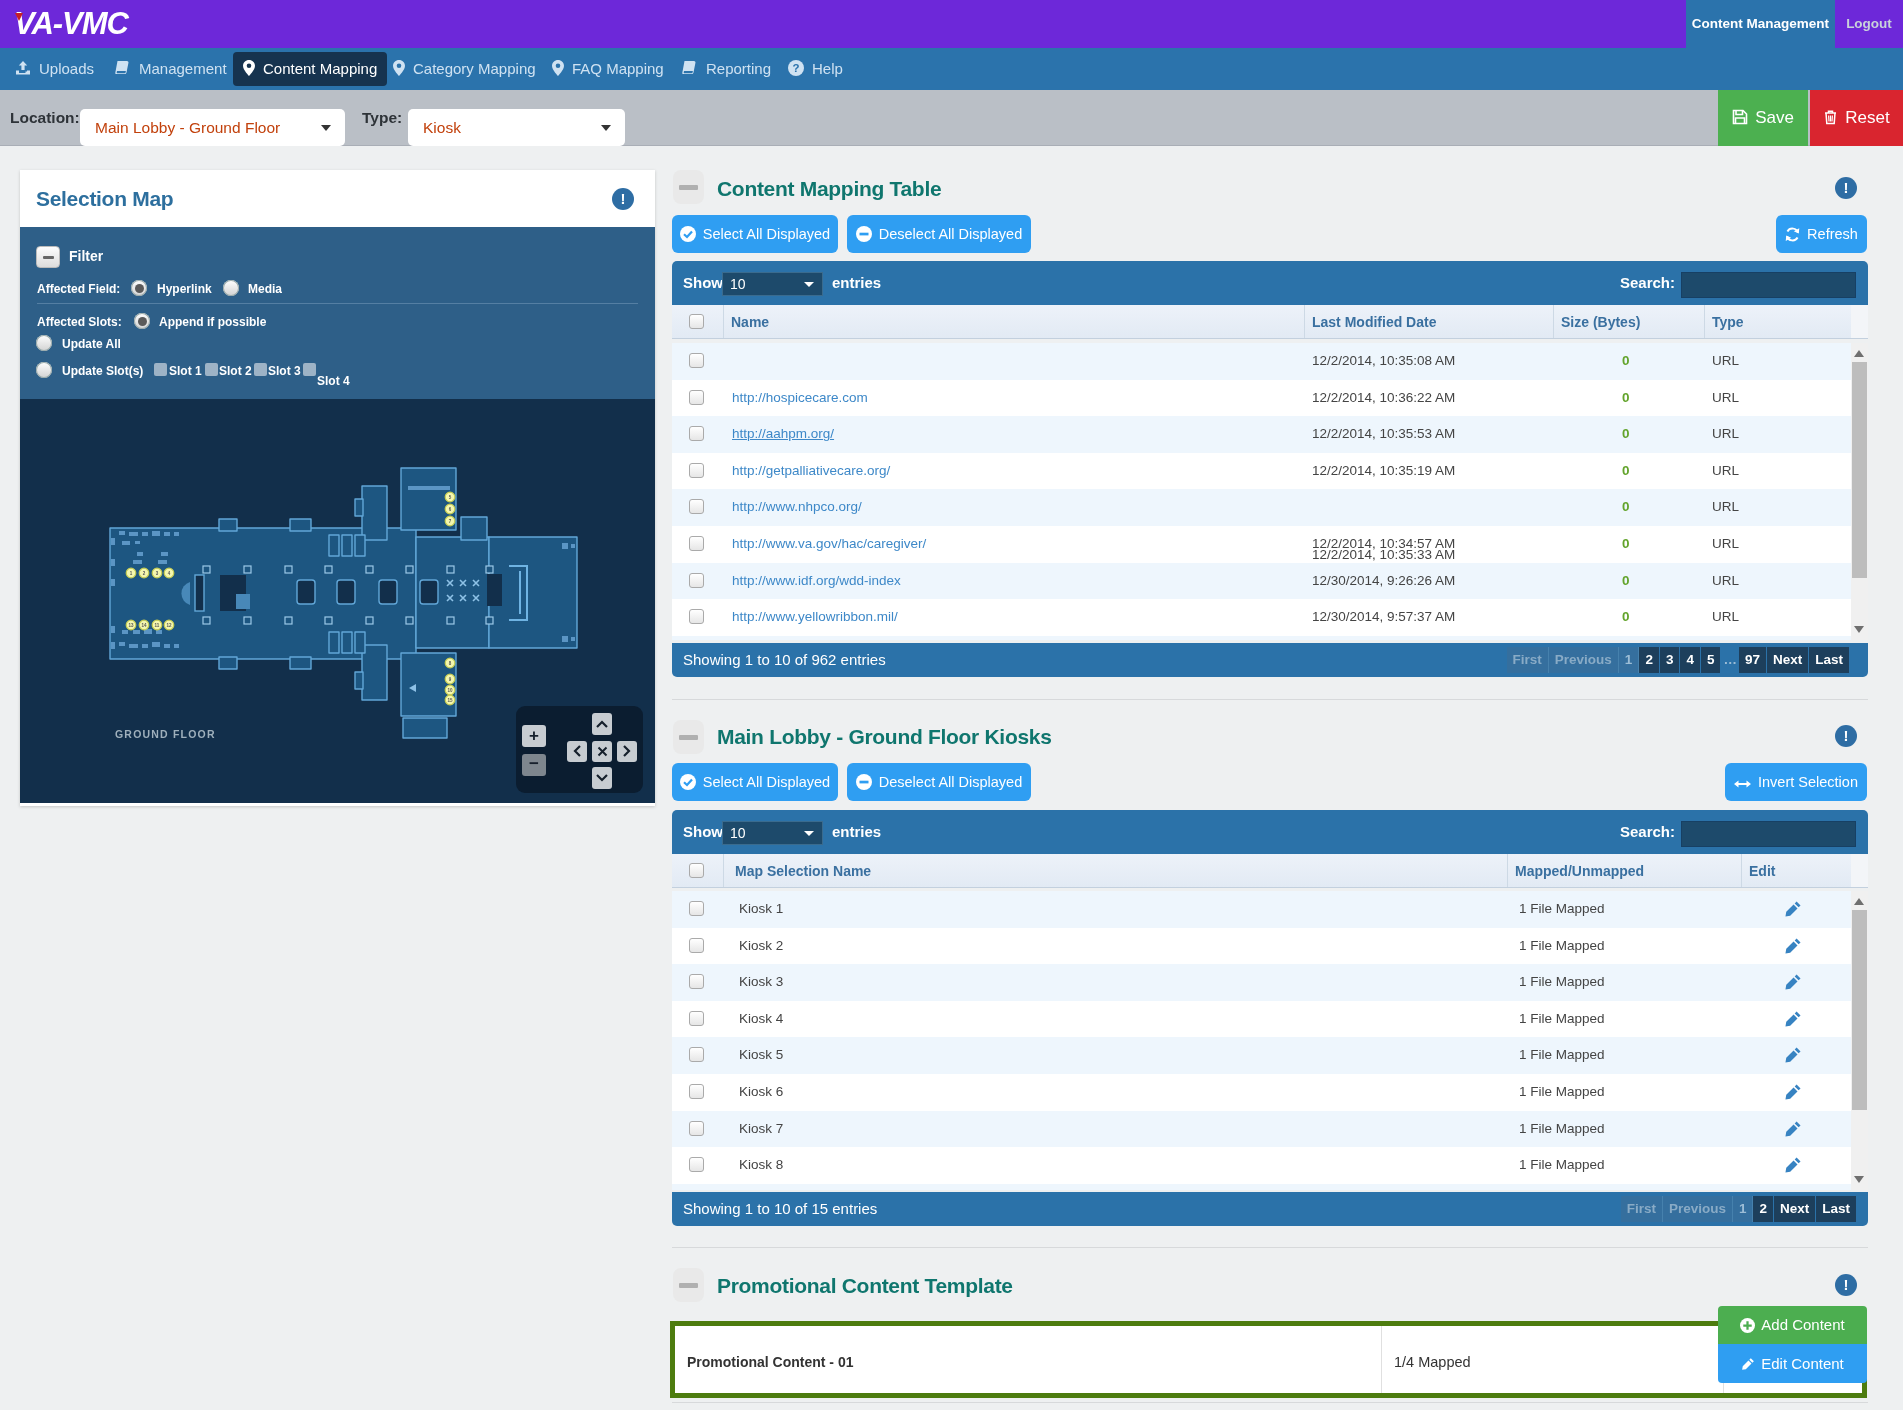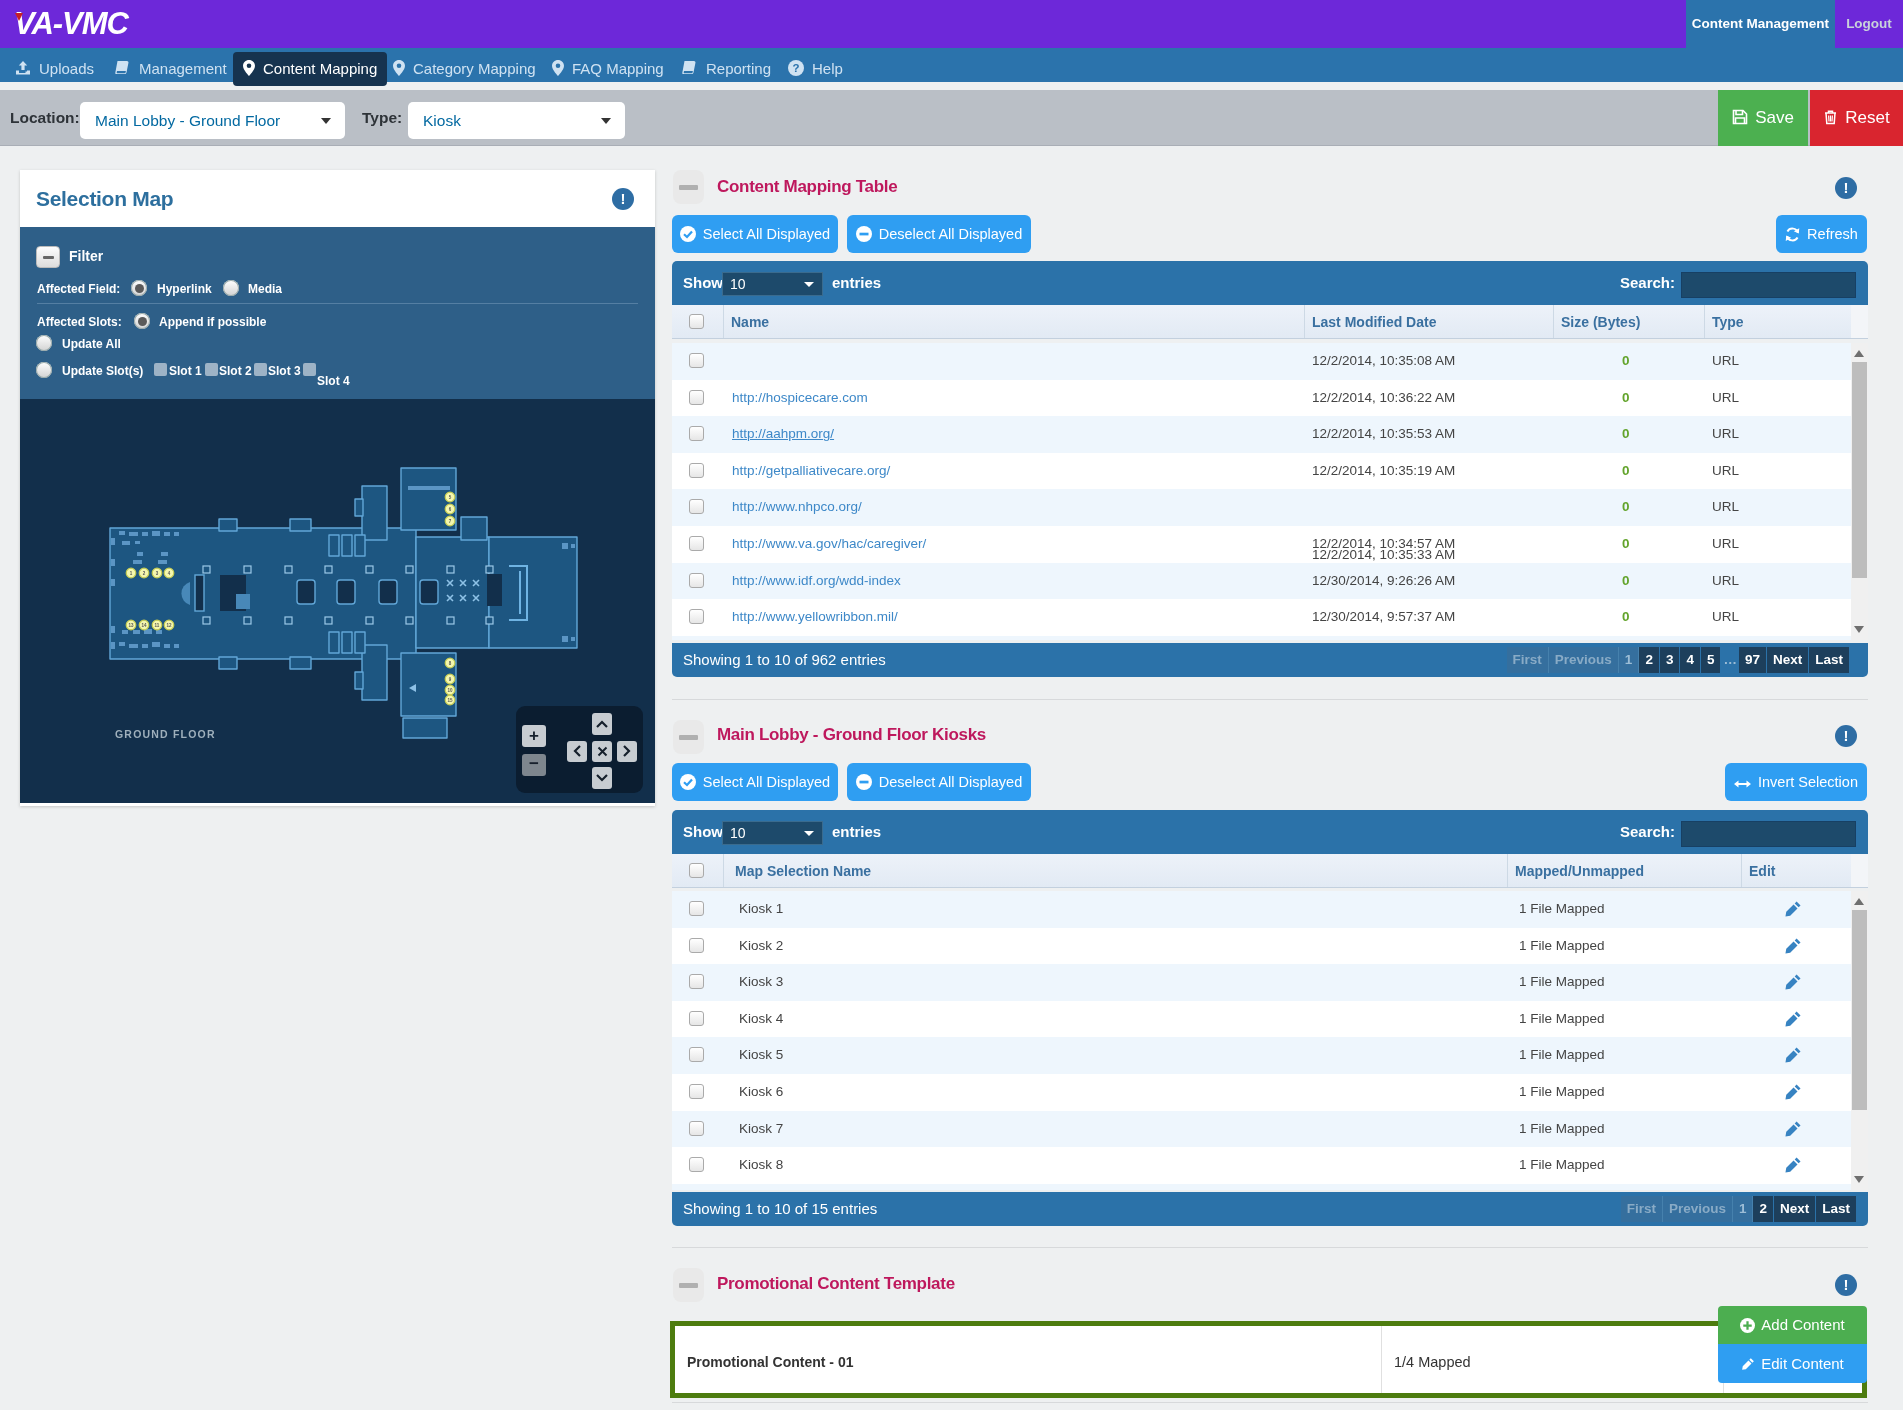--- a/index.html
+++ b/index.html
@@ -12,32 +12,32 @@
   #logo { position:absolute; left:14px; top:6px; color:#fff; font-weight:bold; font-style:italic;
           font-size:31px; letter-spacing:-1px; }
   #logotri { position:absolute; left:15px; top:13px; width:0; height:0; z-index:3;
              border-left:4px solid transparent; border-right:4px solid transparent; border-top:8px solid #c61f26; }
   #cmtab { position:absolute; left:1686px; top:0; width:149px; height:48px; background:#2b73ac;
            color:#fff; font-weight:bold; font-size:13.5px; text-align:center; line-height:48px; }
   #logout { position:absolute; left:1835px; top:0; width:68px; height:48px; color:#c9d2da;
             font-weight:bold; font-size:13.5px; text-align:center; line-height:48px; }
 
   
-  #navbar { position:absolute; left:0; top:48px; width:1903px; height:34px; background:#2b73ac;
+  #navbar { position:absolute; left:0; top:48px; width:1903px; height:42px; background:#2b73ac;
             color:#cfe2f2; font-size:15px; }
   .navitem { position:absolute; top:0; height:42px; line-height:42px; white-space:nowrap; }
   .navitem svg { vertical-align:-2px; margin-right:8px; }
   .navactive { background:#16334f; border-radius:4px; top:4px; height:34px; line-height:34px;
                color:#fff; padding:0 10px; }
 
   
   #toolbar { position:absolute; left:0; top:90px; width:1903px; height:56px; background:#babfc6; border-bottom:1px solid #a9aeb6; }
   .tlabel { position:absolute; top:0; height:56px; line-height:56px; font-weight:bold; font-size:15.5px; color:#2e3338; }
-  .tselect { position:absolute; top:12px; height:37px; background:#fff; border-radius:5px;
-             font-size:15.5px; color:#0369a1; line-height:37px; padding-left:15px; }
+  .tselect { position:absolute; top:19px; height:37px; background:#fff; border-radius:5px;
+             font-size:15.5px; color:#c2410c; line-height:37px; padding-left:15px; }
   .tselect .caret { position:absolute; right:14px; top:16px; width:0; height:0;
                     border-left:5px solid transparent; border-right:5px solid transparent; border-top:6px solid #333; }
   #savebtn { position:absolute; left:1718px; top:90px; width:90px; height:56px; background:#4cb050;
              color:#fff; font-size:17px; text-align:center; line-height:56px; }
   #resetbtn { position:absolute; left:1810px; top:90px; width:93px; height:56px; background:#d9252f;
               color:#fff; font-size:17px; text-align:center; line-height:56px; }
 
   
   #leftcard { position:absolute; left:20px; top:170px; width:635px; height:636px; background:#fff;
               box-shadow:0 1px 3px rgba(0,0,0,.18); }
@@ -53,21 +53,21 @@
   .radio.sel::after { content:""; position:absolute; left:3.5px; top:3.5px; width:9px; height:9px; border-radius:50%; background:#5a5a5a; }
   .fcheck { position:absolute; width:13px; height:13px; background:#9eb3c6; border-radius:2px; }
   .flabel { position:absolute; font-weight:bold; font-size:12px; white-space:nowrap; }
   #map { position:absolute; left:0; top:229px; width:635px; height:404px; background:#122f4b; overflow:hidden; }
   #gfloor { position:absolute; left:95px; top:329px; color:#9fb0bc; font-weight:bold; font-size:10.5px; letter-spacing:1.2px; }
   #mappad { position:absolute; left:496px; top:307px; width:127px; height:87px; background:#0b1d30; border-radius:9px; }
   .padbtn { position:absolute; background:#c7ccd1; border-radius:3px; color:#16202c; font-weight:bold;
             text-align:center; }
 
   
-  .sectitle { position:absolute; font-size:17px; font-weight:bold; color:#be185d; white-space:nowrap; letter-spacing:-0.3px; }
+  .sectitle { position:absolute; font-size:21px; font-weight:bold; color:#0f766e; white-space:nowrap; letter-spacing:-0.3px; }
   .secminus { position:absolute; left:673px; width:31px; height:34px; border-radius:8px;
               background:#e9e9e9; }
   .secminus::after { content:""; position:absolute; left:6px; right:6px; top:15px; height:4.5px; background:#b0b0b0; border-radius:1px; }
   .bluebtn { position:absolute; height:38px; background:#2f9ef2; border-radius:6px; color:#fff;
              font-size:14.5px; line-height:38px; text-align:center; white-space:nowrap; }
   .bluebtn svg { vertical-align:-3px; margin-right:7px; }
   .tbar { position:absolute; left:672px; width:1196px; height:56px; background:#2b72a9; border-radius:5px 5px 0 0; }
   .tbar .show { position:absolute; left:11px; top:0; height:44px; line-height:44px; color:#fff; font-weight:bold; font-size:15px; }
   .tbar .sel10 { position:absolute; left:50px; top:11px; width:101px; height:24px; background:#1d4a6b;
                  border:1px solid #3a6b8e; color:#fff; font-size:14px; line-height:22px; padding-left:7px; }

